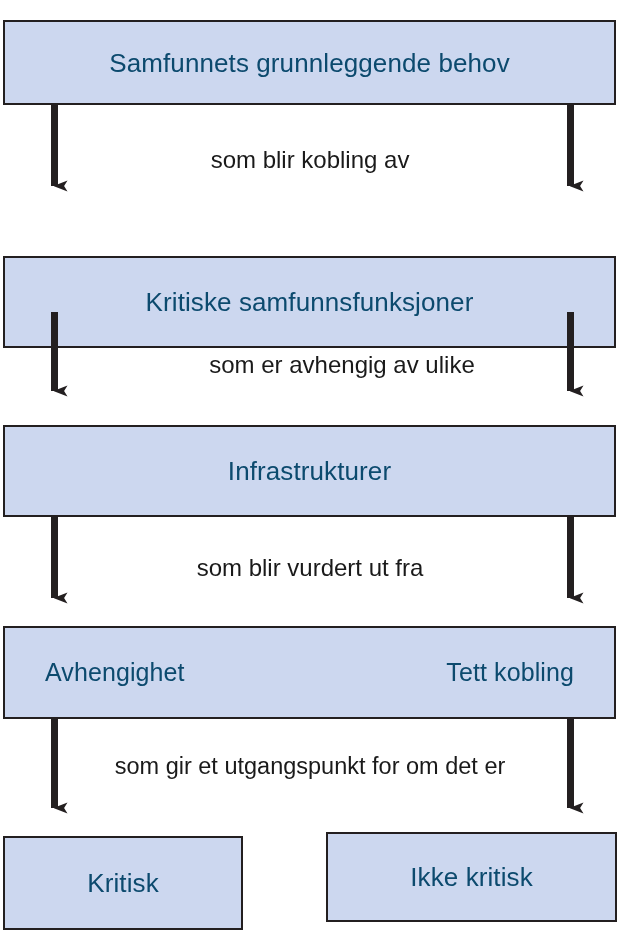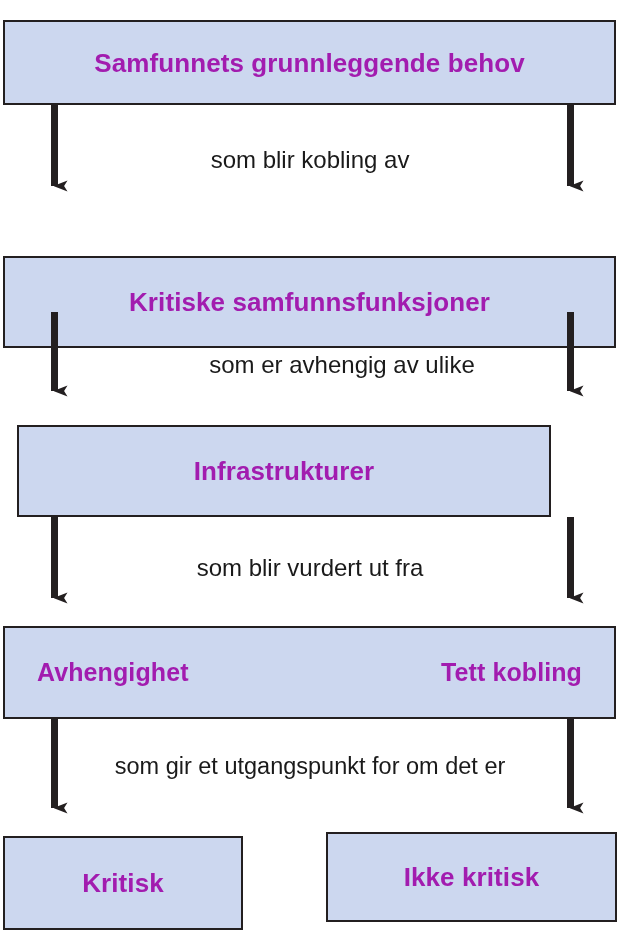--- a/index.html
+++ b/index.html
@@ -29,41 +29,41 @@
     position: absolute;
     box-sizing: border-box;
     background: #ccd7ef;
     border: 2px solid #231f20;
     display: flex;
     align-items: center;
     justify-content: center;
   }
   .node-label {
     font-size: 26px;
-    font-weight: 700;
+    font-weight: 400;
     letter-spacing: 0.1px;
-    color: #a21caf;
+    color: #0c4a6e;
     white-space: nowrap;
     line-height: 1;
   }
 
   #node-behov   { left: 3px;   top: 20px;  width: 613px; height: 85px; }
   #node-funksjoner { left: 3px; top: 220px; width: 613px; height: 92px; margin-top: 36px; }
-  #node-infrastrukturer { left: 17px; top: 425px; width: 534px; height: 92px; }
+  #node-infrastrukturer { left: 3px; top: 425px; width: 613px; height: 92px; }
   #node-kriterier { left: 3px; top: 626px; width: 613px; height: 93px; }
   #node-kritisk { left: 3px;   top: 836px; width: 240px; height: 94px; text-align: center; }
   #node-ikke-kritisk { left: 326px; top: 832px; width: 291px; height: 90px; }
 
   
   .node-multi {
     display: flex;
     align-items: center;
     justify-content: space-between;
     width: 100%;
-    padding: 0 32px;
+    padding: 0 40px;
     box-sizing: border-box;
   }
   .node-multi .node-label { font-size: 25px; }
 
   
   #arrow-layer {
     position: absolute;
     left: 0;
     top: 0;
     width: 620px;

